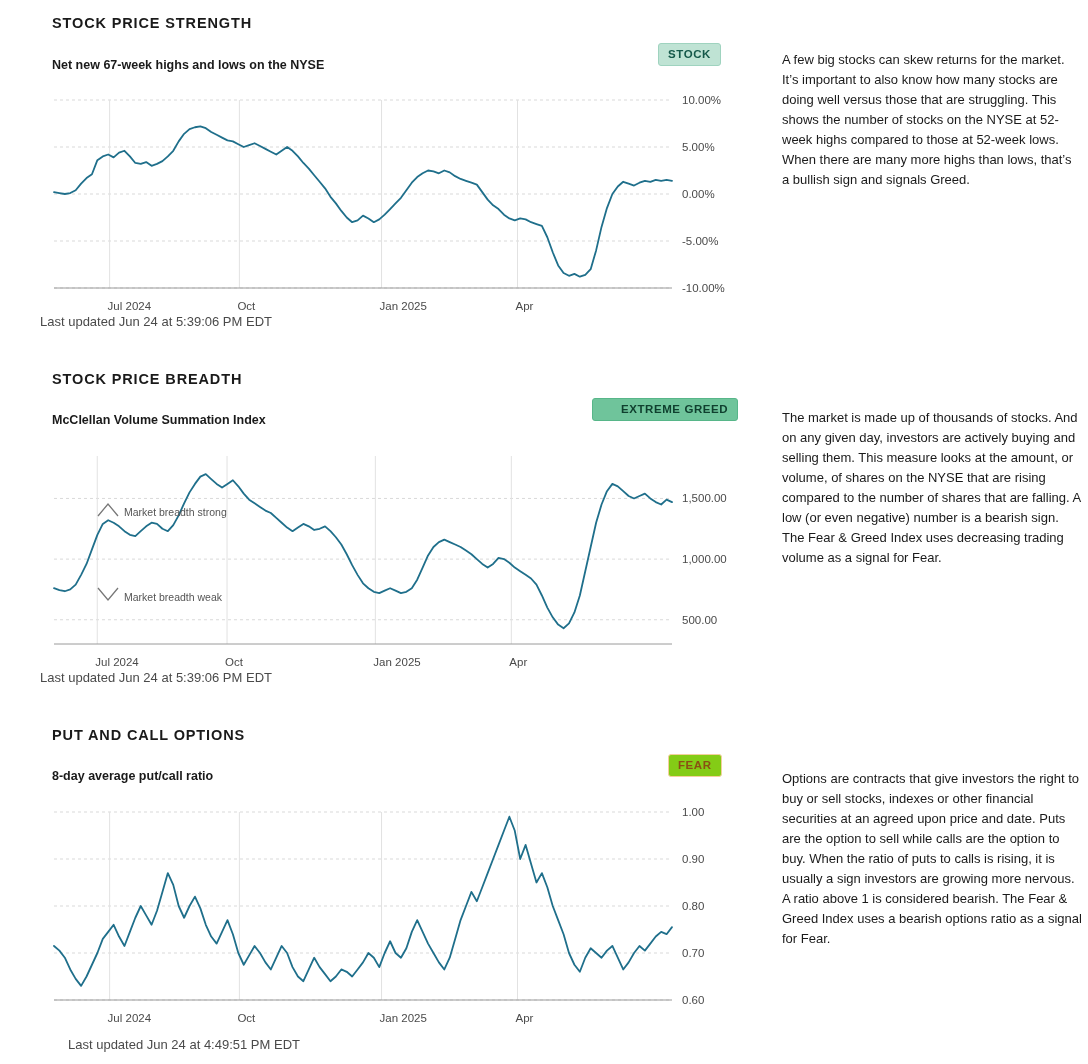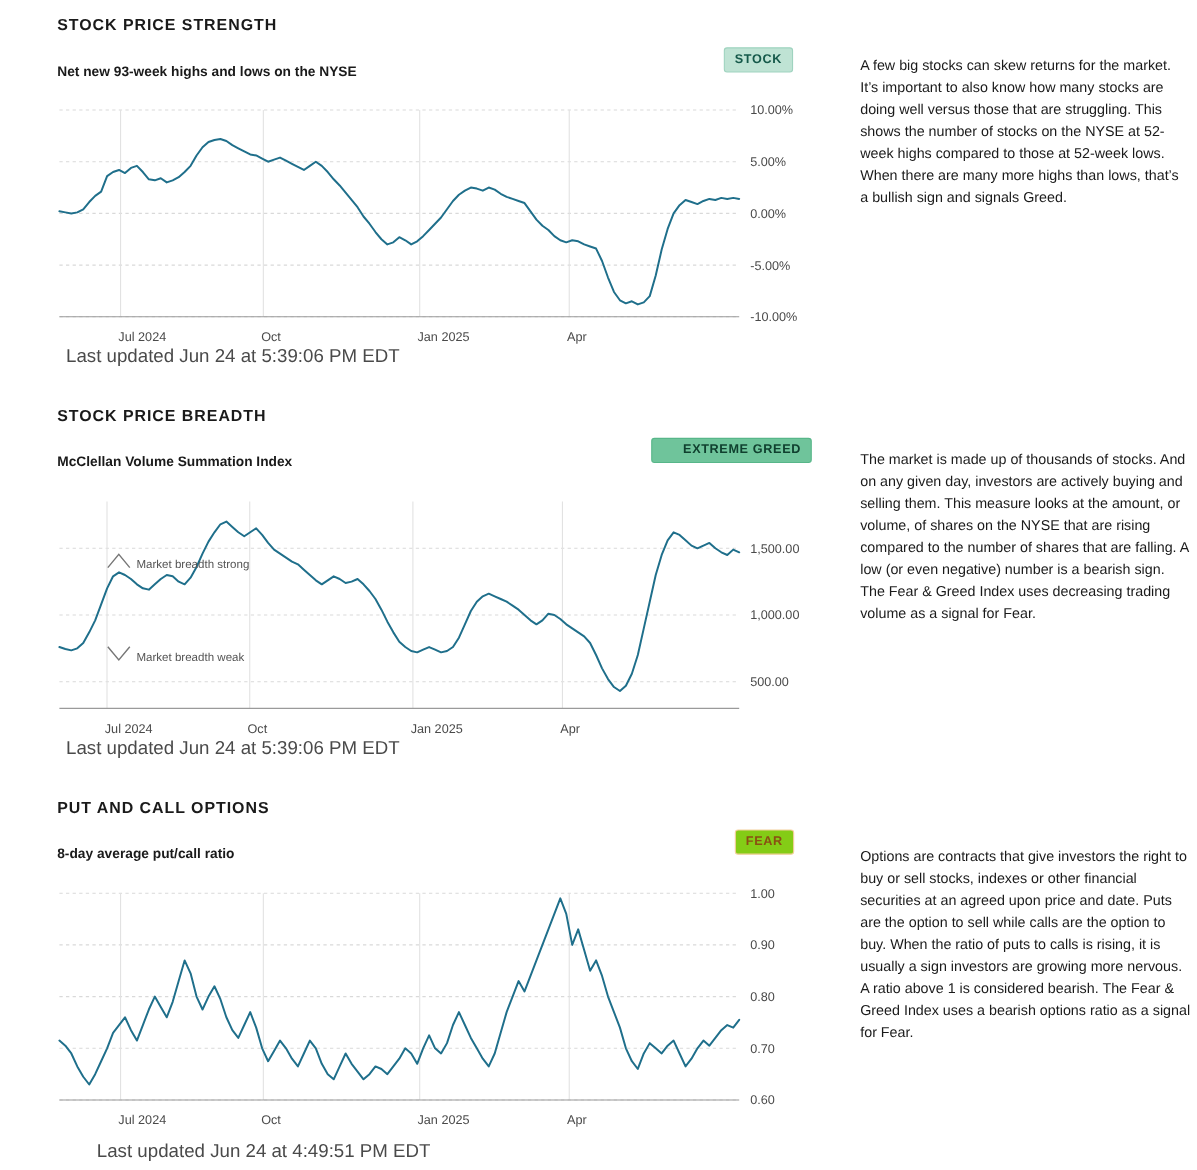--- a/index.html
+++ b/index.html
@@ -29,39 +29,39 @@
     text-align:center;white-space:nowrap;
   }
   .badge.greed{background:#bfe3d4;color:#15594a;border:1px solid #9fd3bf;}
   .badge.extreme-greed{background:#6fc49b;color:#10402f;border:1px solid #57b689;}
   .badge.fear{background:#84cc16;color:#8a5012;border:1px solid #f4cf9c;}
 
   .chart-wrap{position:absolute;margin-top:20px;}
   .chart-svg{display:block;}
 
   .updated{
-    position:absolute;left:60px;
-    font-size:17px;color:#4a4a4a;
+    position:absolute;left:40px;
+    font-size:13px;color:#4a4a4a;
   }
   .desc{
     position:absolute;
     width:300px;
     font-size:13px;line-height:20px;color:#1a1a1a;
   }
   .axis-label{font-size:11.5px;fill:#4a4a4a;font-family:"Liberation Sans", sans-serif;}
   .ann-label{font-size:10.5px;fill:#555;font-family:"Liberation Sans", sans-serif;}
 </style>
 </head>
 <body>
 
 <div class="page">
 
   <div class="section" style="top:0;">
     <div class="sec-title" style="top:15px;">STOCK PRICE STRENGTH</div>
-    <div class="chart-title" style="top:58px;">Net new 93-week highs and lows on the NYSE</div>
+    <div class="chart-title" style="top:58px;">Net new 67-week highs and lows on the NYSE</div>
     <div class="badge greed" style="top:43px;left:658px;">STOCK</div>
     <div class="chart-wrap" style="top:72px;left:40px;">
       <svg class="chart-svg" id="svg-chart-0" width="700" height="230" viewBox="0 0 700 230">
           <line x1="14" x2="632" y1="8" y2="8" stroke="#d9d9d9" stroke-width="1" stroke-dasharray="3 3"></line>
           <text x="642" y="12" class="axis-label">10.00%</text>
           <line x1="14" x2="632" y1="55" y2="55" stroke="#d9d9d9" stroke-width="1" stroke-dasharray="3 3"></line>
           <text x="642" y="59" class="axis-label">5.00%</text>
           <line x1="14" x2="632" y1="102" y2="102" stroke="#d9d9d9" stroke-width="1" stroke-dasharray="3 3"></line>
           <text x="642" y="106" class="axis-label">0.00%</text>
           <line x1="14" x2="632" y1="149" y2="149" stroke="#d9d9d9" stroke-width="1" stroke-dasharray="3 3"></line>

